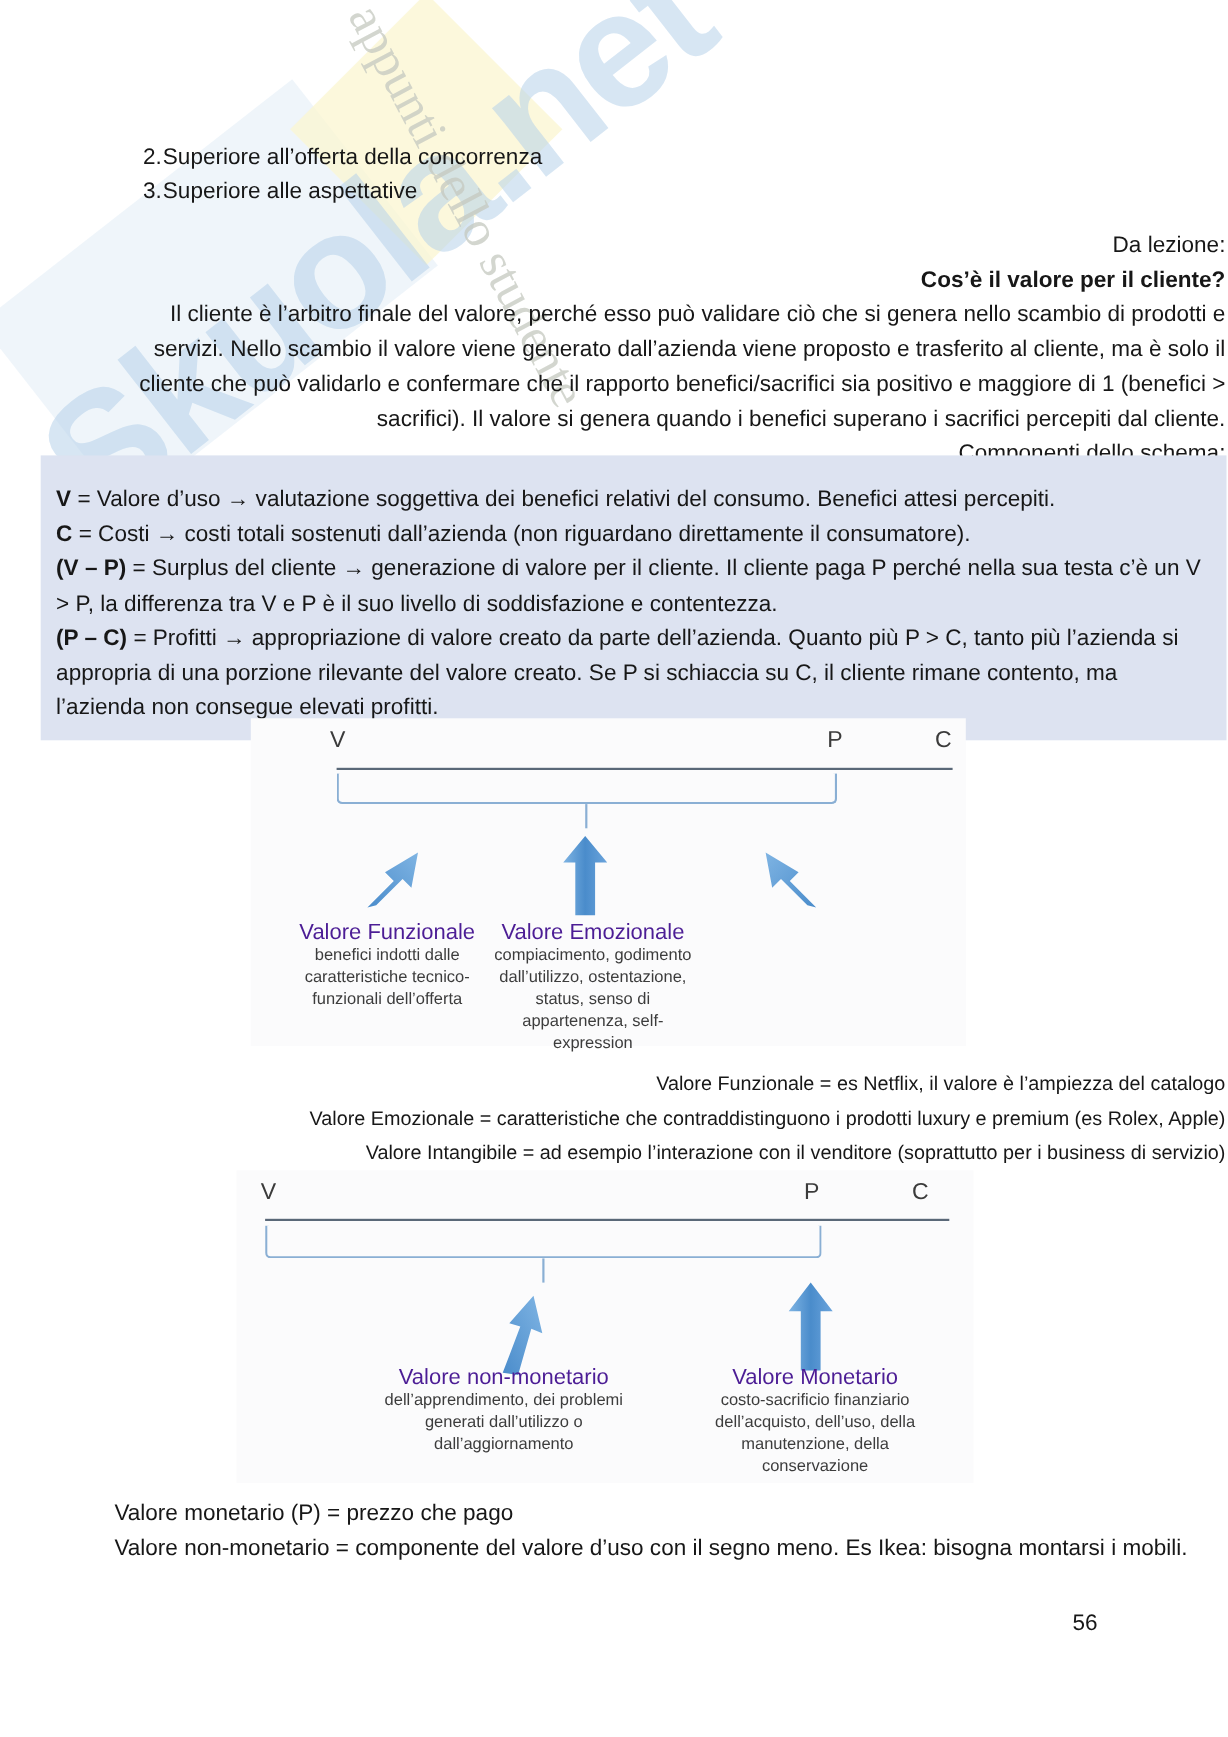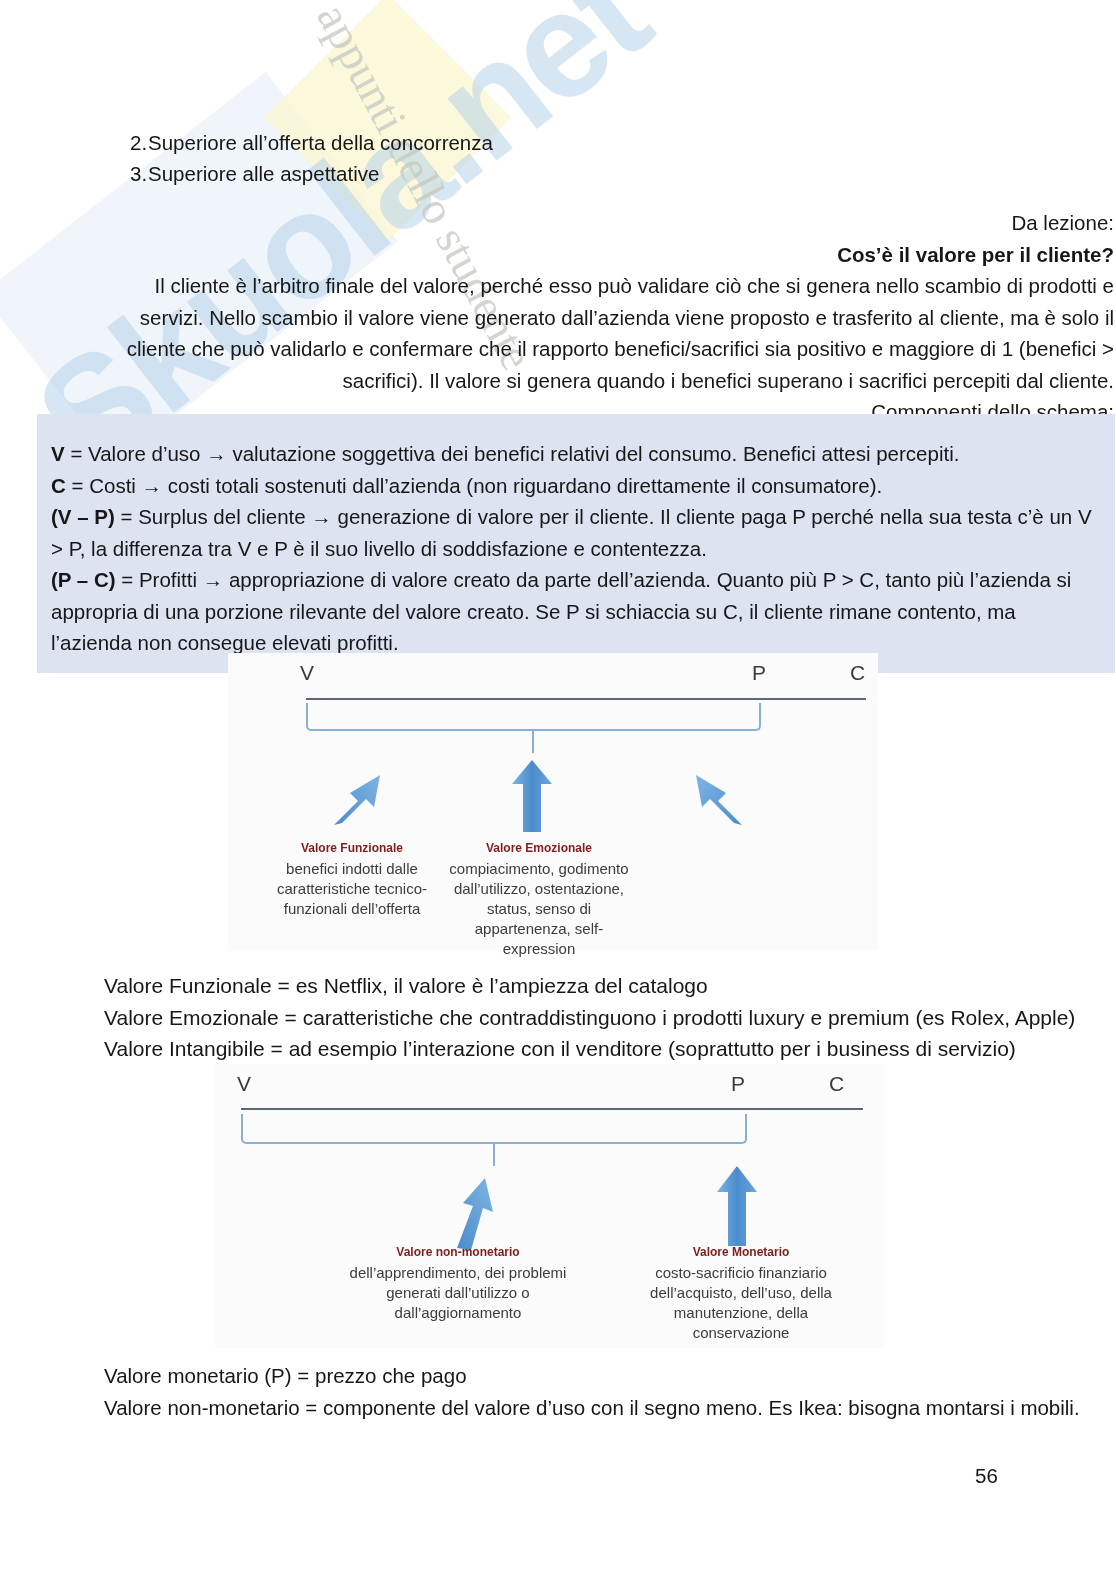--- a/index.html
+++ b/index.html
@@ -163,38 +163,39 @@
 
   .caption {
     position: absolute;
     text-align: center;
     font-size: 15px;
     line-height: 20px;
     color: #3c3c3c;
     font-family: "Liberation Sans", sans-serif;
   }
   .caption .ct {
-    font-weight: bold;
-    font-size: 12px;
-    color: #7f1d1d;
+    font-weight: normal;
+    font-size: 20px;
+    color: #4c1d95;
     display: block;
     margin-bottom: 1px;
   }
 
   .arrow-svg { position: absolute; }
 
   
   .mid-text {
     position: absolute;
     left: 104px;
     top: 970px;
     width: 1010px;
-    font-size: 21px;
+    font-size: 18px;
     line-height: 31.5px;
     color: #171717;
+    text-align: right;
   }
   .mid-text p { margin: 0; }
 
   .bottom-text {
     position: absolute;
     left: 104px;
     top: 1360px;
     width: 1010px;
     font-size: 20.5px;
     line-height: 31.5px;

